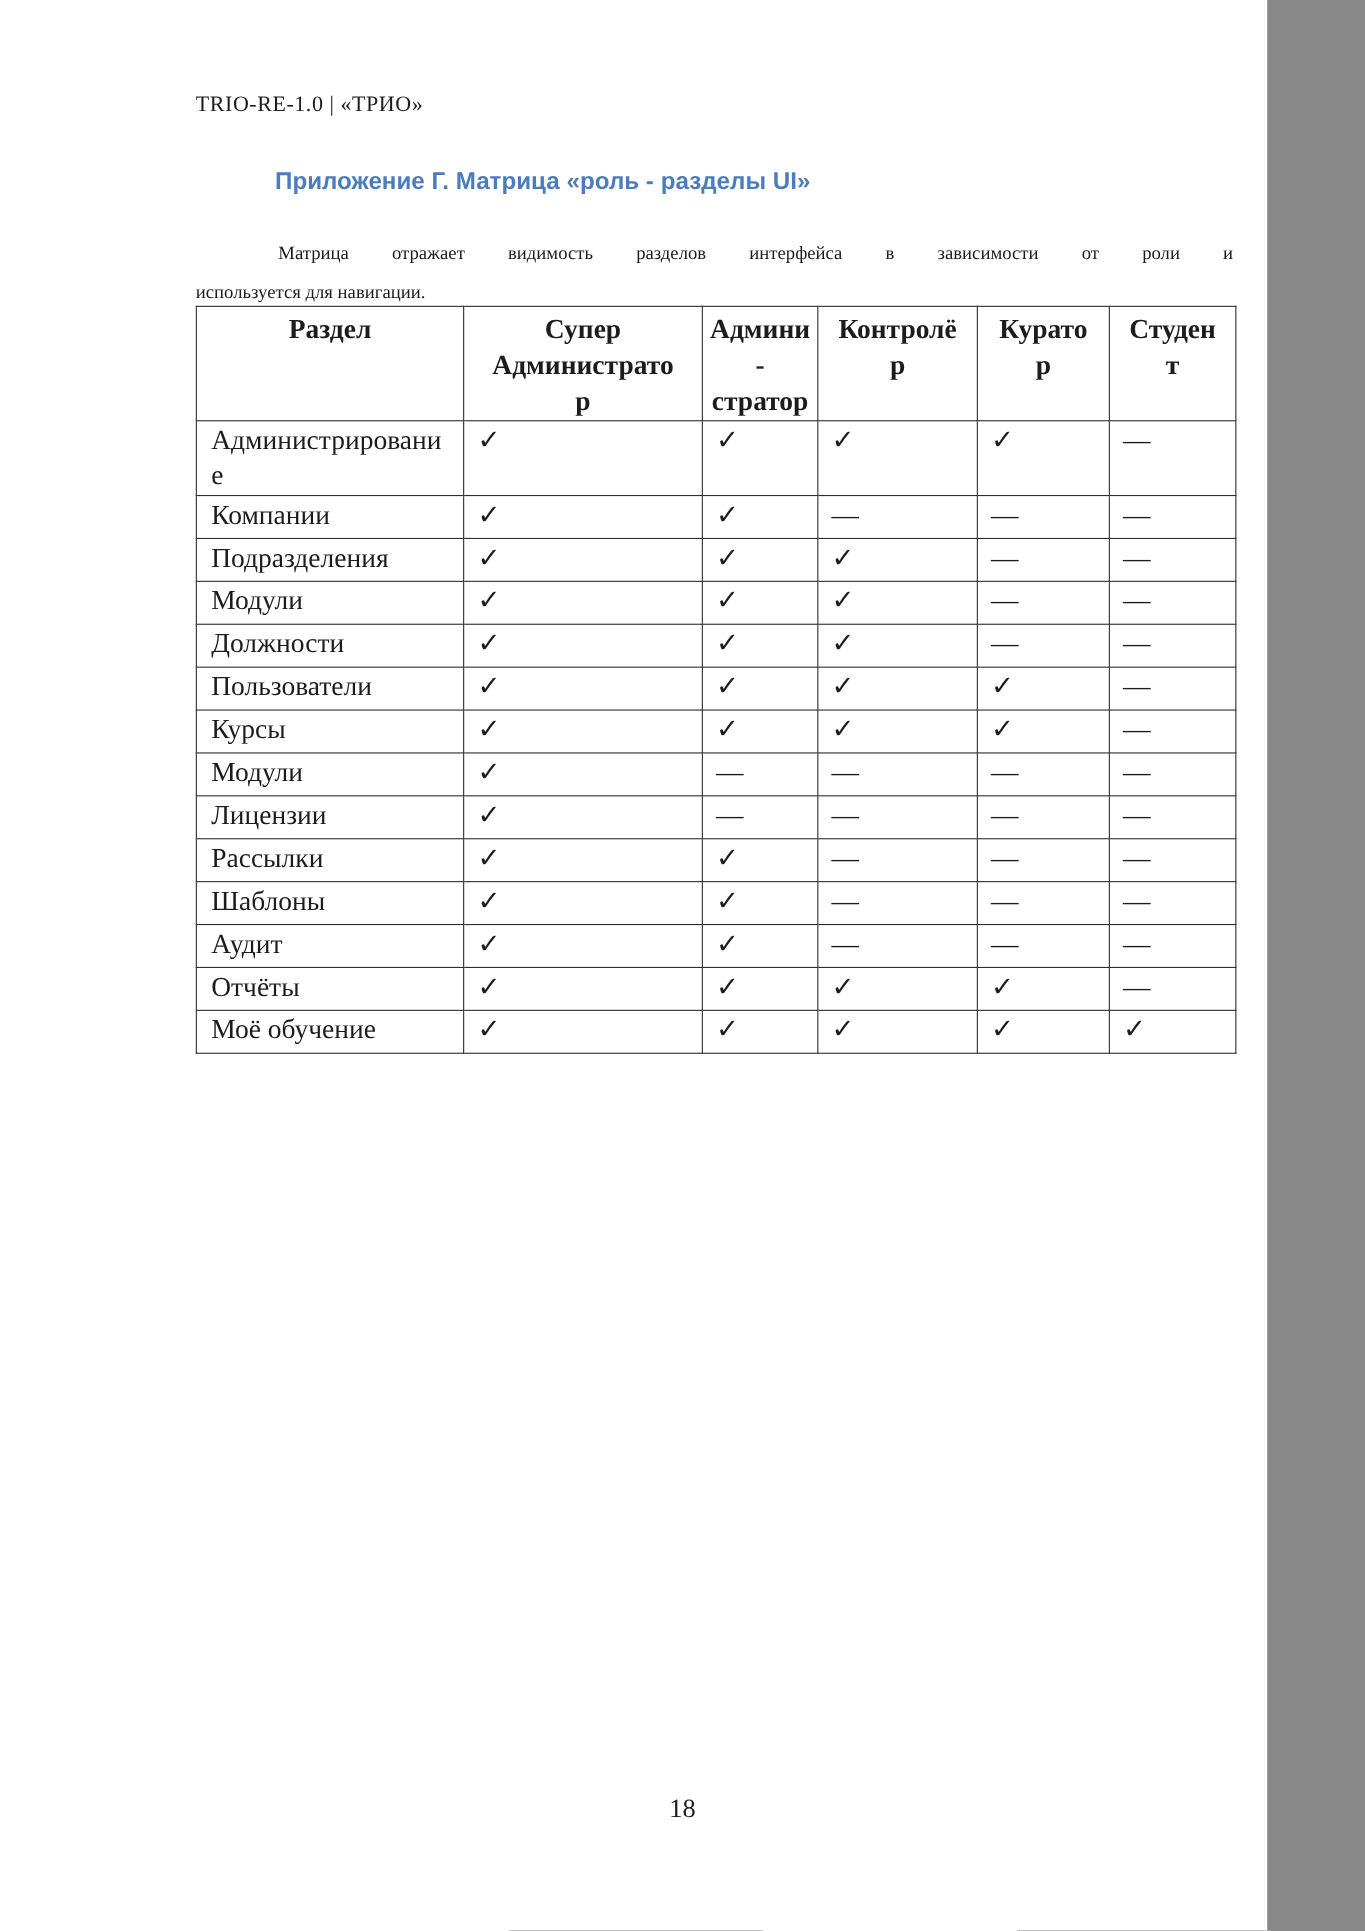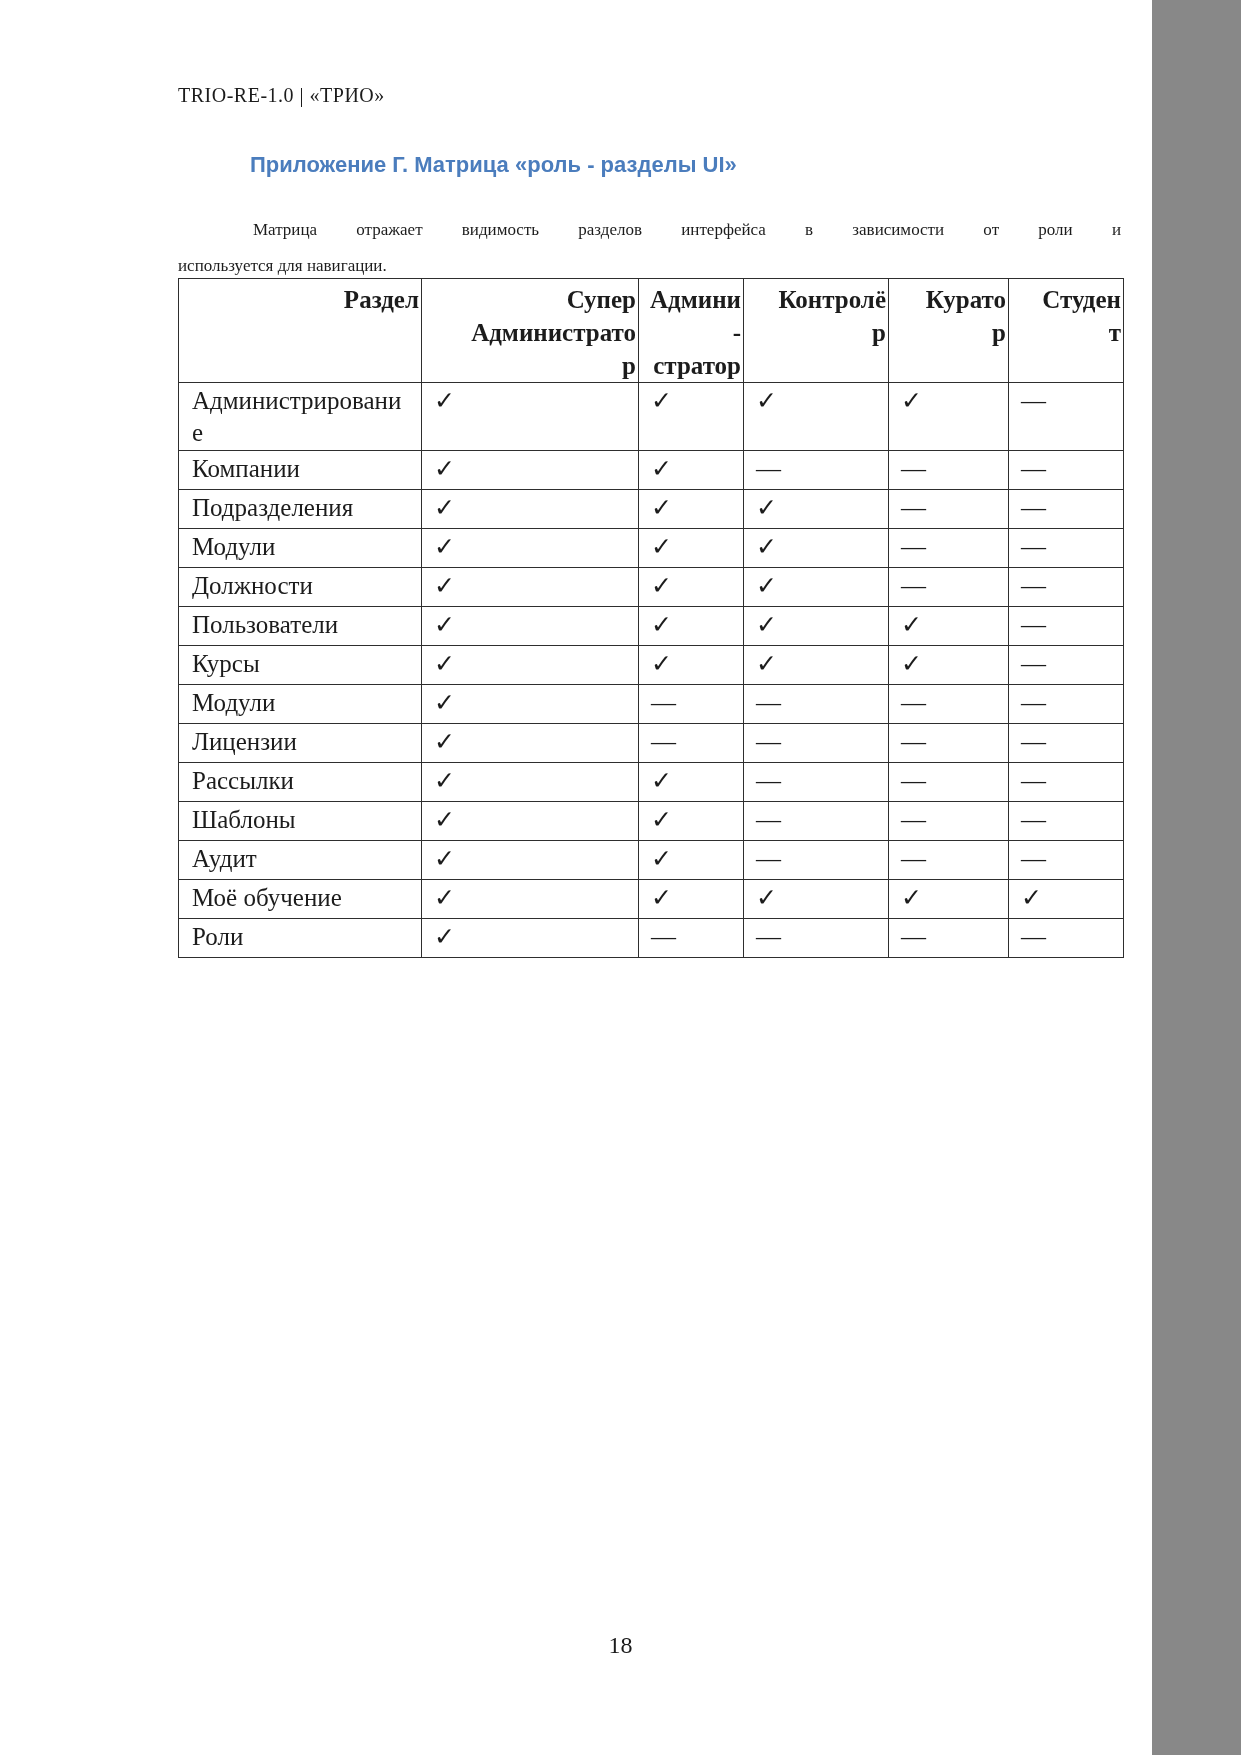--- a/index.html
+++ b/index.html
@@ -44,21 +44,21 @@
     width:945px;
     font-size:25px;
   }
   table.matrix th,table.matrix td{
     border:1px solid var(--border-col);
     vertical-align:top;
     overflow:hidden;
   }
   table.matrix thead tr{height:102px;}
   table.matrix th{
-    font-weight:bold;text-align:right;
+    font-weight:bold;text-align:center;
     padding:4px 2px 0 2px;line-height:33px;
   }
   table.matrix tbody tr{height:39px;margin-top:24px;}
   table.matrix tbody tr.tall{height:68px;}
   td.row-label{
     text-align:left;padding:2px 4px 0 13px;line-height:32px;
   }
   td.matrix-val{
     text-align:left;padding:2px 0 0 12px;line-height:32px;
   }
@@ -191,33 +191,33 @@
         </tr>
         <tr>
           <td class="row-label">Аудит</td>
           <td class="matrix-val">✓</td>
           <td class="matrix-val">✓</td>
           <td class="matrix-val">—</td>
           <td class="matrix-val">—</td>
           <td class="matrix-val">—</td>
         </tr>
         <tr>
+          <td class="row-label">Отчёты</td>
+          <td class="matrix-val">✓</td>
+          <td class="matrix-val">✓</td>
+          <td class="matrix-val">✓</td>
+          <td class="matrix-val">✓</td>
+          <td class="matrix-val">—</td>
+        </tr>
+        <tr>
           <td class="row-label">Моё обучение</td>
           <td class="matrix-val">✓</td>
           <td class="matrix-val">✓</td>
           <td class="matrix-val">✓</td>
           <td class="matrix-val">✓</td>
           <td class="matrix-val">✓</td>
-        </tr>
-        <tr>
-          <td class="row-label">Роли</td>
-          <td class="matrix-val">✓</td>
-          <td class="matrix-val">—</td>
-          <td class="matrix-val">—</td>
-          <td class="matrix-val">—</td>
-          <td class="matrix-val">—</td>
         </tr>
       </tbody>
   </table>
 
   <div class="page-number">18</div>
 
 </div>
 
 </body></html>

